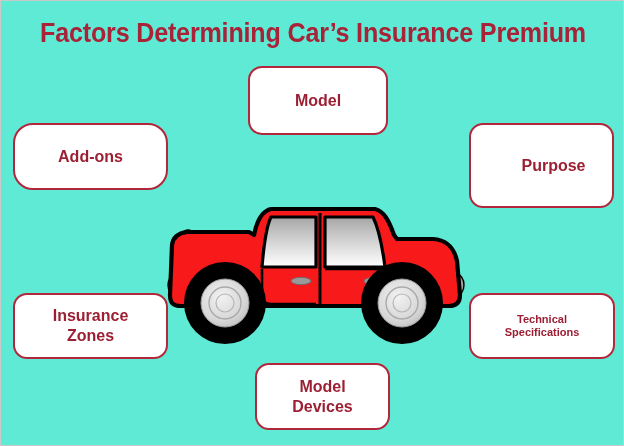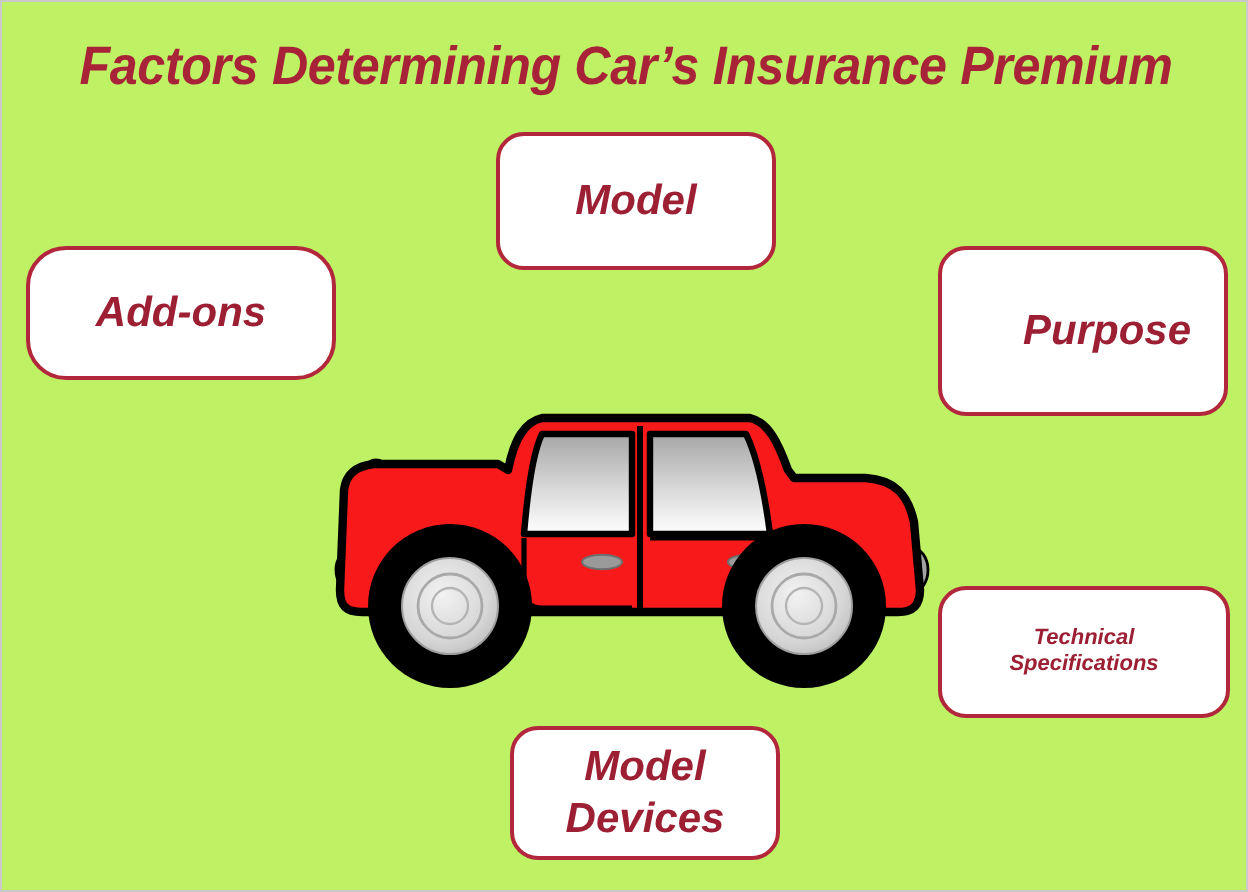--- a/index.html
+++ b/index.html
@@ -4,26 +4,25 @@
 <style>
   html, body {
     margin: 0;
     padding: 0;
     background: #ffffff;
   }
   #page {
     position: relative;
     width: 624px;
     height: 446px;
-    background: #bef264;
+    background: #5eead4;
     border: 1px solid #c9c9c9;
     box-sizing: border-box;
     overflow: hidden;
     font-family: "Liberation Sans", sans-serif;
-    font-style: italic;
   }
 
   
   #title {
     position: absolute;
     left: 0;
     top: 17px;
     width: 624px;
     text-align: center;
     color: #a82338;
@@ -45,21 +44,21 @@
     border-radius: 14px;
     display: flex;
     align-items: center;
     justify-content: center;
     text-align: center;
   }
   .factor-label {
     color: #9c1f33;
     font-family: "Liberation Sans", sans-serif;
     font-weight: bold;
-    font-size: 21px;
+    font-size: 16px;
     line-height: 1.22;
     letter-spacing: 0px;
     white-space: pre-line;
   }
 
   #box-model       { left: 247px; top: 65px;  width: 140px; height: 69px; }
   #box-addons      { left: 12px;  top: 122px; width: 155px; height: 67px; border-radius: 20px; }
   #box-purpose     { left: 468px; top: 122px; width: 145px; height: 85px; padding-left: 24px; }
   #box-zones       { left: 12px;  top: 292px; width: 155px; height: 66px; }
   #box-technical   { left: 468px; top: 292px; width: 146px; height: 66px; }
@@ -174,20 +173,24 @@
   </div>
 
   <div class="factor-box" id="box-addons">
     <span class="factor-label">Add-ons</span>
   </div>
 
   <div class="factor-box" id="box-purpose">
     <span class="factor-label">Purpose</span>
   </div>
 
+  <div class="factor-box" id="box-zones">
+    <span class="factor-label">Insurance
+Zones</span>
+  </div>
 
   <div class="factor-box" id="box-technical">
     <span class="factor-label">Technical
 Specifications</span>
   </div>
 
   <div class="factor-box" id="box-safety">
     <span class="factor-label">Model
 Devices</span>
   </div>

